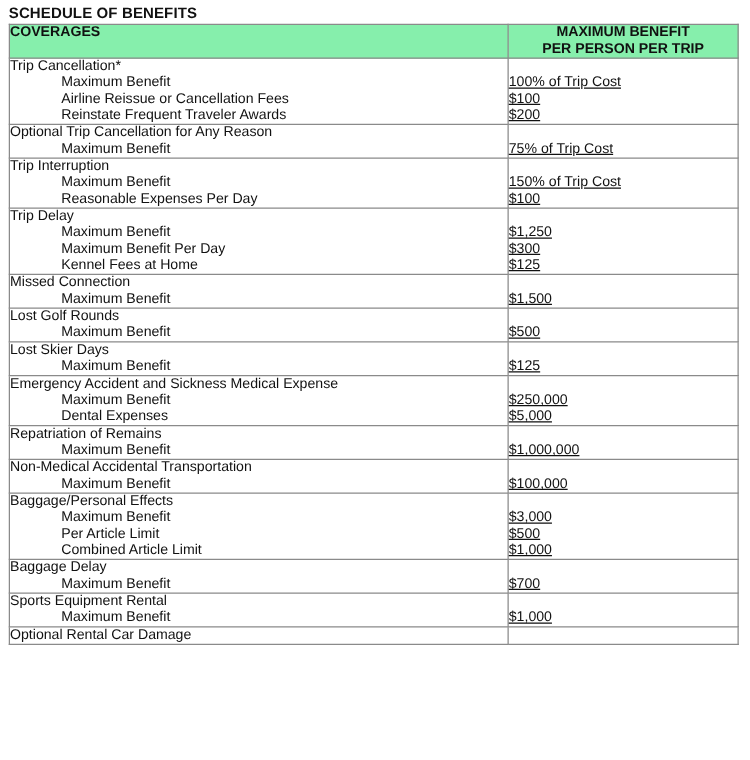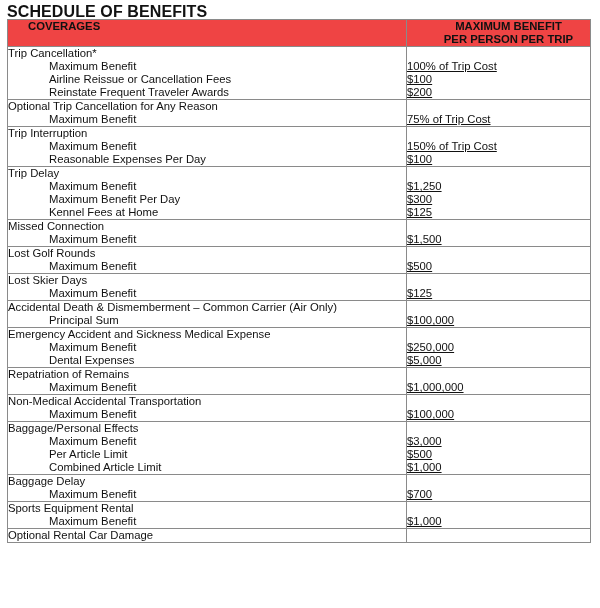--- a/index.html
+++ b/index.html
@@ -1,23 +1,23 @@
 <!DOCTYPE html>
 <html><head>
   <meta charset="utf-8">
   <style>
     html, body { margin: 0; padding: 0; background: #ffffff; }
     body { width: 600px; height: 608px; overflow: hidden; position: relative;
            font-family: "Liberation Sans", sans-serif; color: #111; }
-    .title { position: absolute; left: 7px; top: 3px; font-weight: bold; font-size: 16px; letter-spacing: 0.1px; }
+    .title { position: absolute; left: 7px; top: 3px; font-weight: bold; font-size: 12px; letter-spacing: 0.1px; }
     table.benefits { position: absolute; left: 7px; top: 19px; width: 583px; border-collapse: collapse; table-layout: fixed; }
     table.benefits col.c1 { width: 399px; }
     table.benefits col.c2 { width: 184px; }
     table.benefits td, table.benefits th { border: 1.5px solid #8a8a8a; padding: 0; vertical-align: top; font-size: 11.3px; line-height: 13px; }
-    table.benefits th { background: #ef4444; font-weight: bold; height: 25px; padding-left: 20px; }
+    table.benefits th { background: #86efac; font-weight: bold; height: 25px; }
     th.h1 { text-align: left; padding-left: 6px; vertical-align: middle; font-size: 11.8px; }
     th.h2 { text-align: center; font-size: 11px; line-height: 12.5px; vertical-align: middle; }
     td.cov { padding-left: 6px; }
     td.val { text-align: left; text-decoration: underline; }
     .sub { padding-left: 41px; }
     .line { height: 13px; white-space: nowrap; }
   </style>
 </head>
 <body>
 
@@ -113,30 +113,20 @@
           <div class="line">Lost Skier Days</div>
           <div class="line sub">Maximum Benefit</div>
         </td>
         <td class="val">
           <div class="line"></div>
           <div class="line">$125</div>
         </td>
       </tr>
       <tr>
         <td class="cov">
-          <div class="line">Accidental Death &amp; Dismemberment – Common Carrier (Air Only)</div>
-          <div class="line sub">Principal Sum</div>
-        </td>
-        <td class="val">
-          <div class="line"></div>
-          <div class="line">$100,000</div>
-        </td>
-      </tr>
-      <tr>
-        <td class="cov">
           <div class="line">Emergency Accident and Sickness Medical Expense</div>
           <div class="line sub">Maximum Benefit</div>
           <div class="line sub">Dental Expenses</div>
         </td>
         <td class="val">
           <div class="line"></div>
           <div class="line">$250,000</div>
           <div class="line">$5,000</div>
         </td>
       </tr>

